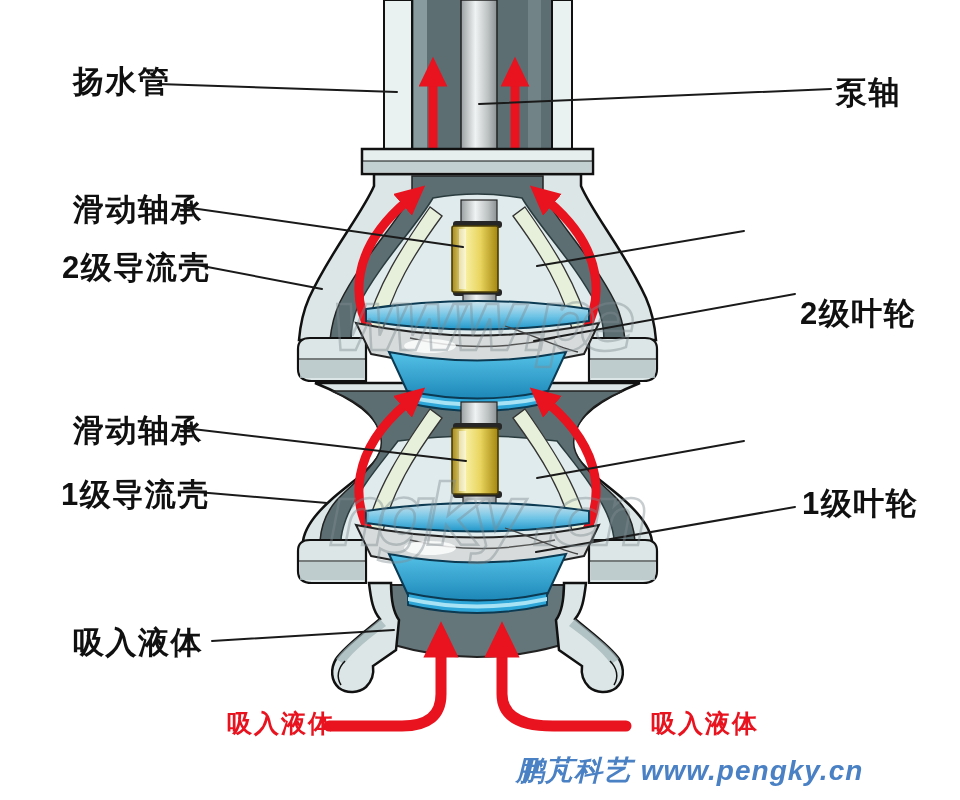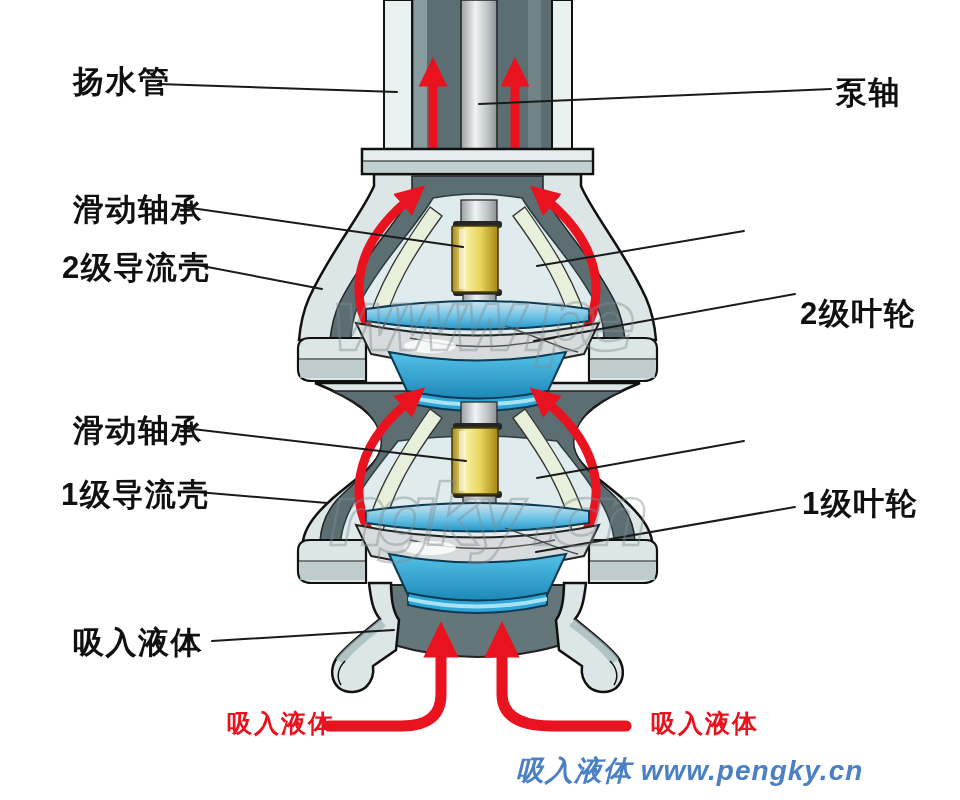--- a/index.html
+++ b/index.html
@@ -172,15 +172,15 @@
 <div class="label" style="left:61px;top:477px">1级导流壳</div>
 <div class="label" style="left:73px;top:625px">吸入液体</div>
 
 <div class="label" style="left:836px;top:75px">泵轴</div>
 <div class="label" style="left:800px;top:296px">2级叶轮</div>
 <div class="label" style="left:802px;top:486px">1级叶轮</div>
 
 <div class="label red" style="left:207px;top:709px">吸入液体</div>
 <div class="label red" style="left:631px;top:709px">吸入液体</div>
 
-<div class="credit">吸入液体 www.pengky.cn</div>
+<div class="credit">鹏芃科艺 www.pengky.cn</div>
 
 </div>
 
 </body></html>

